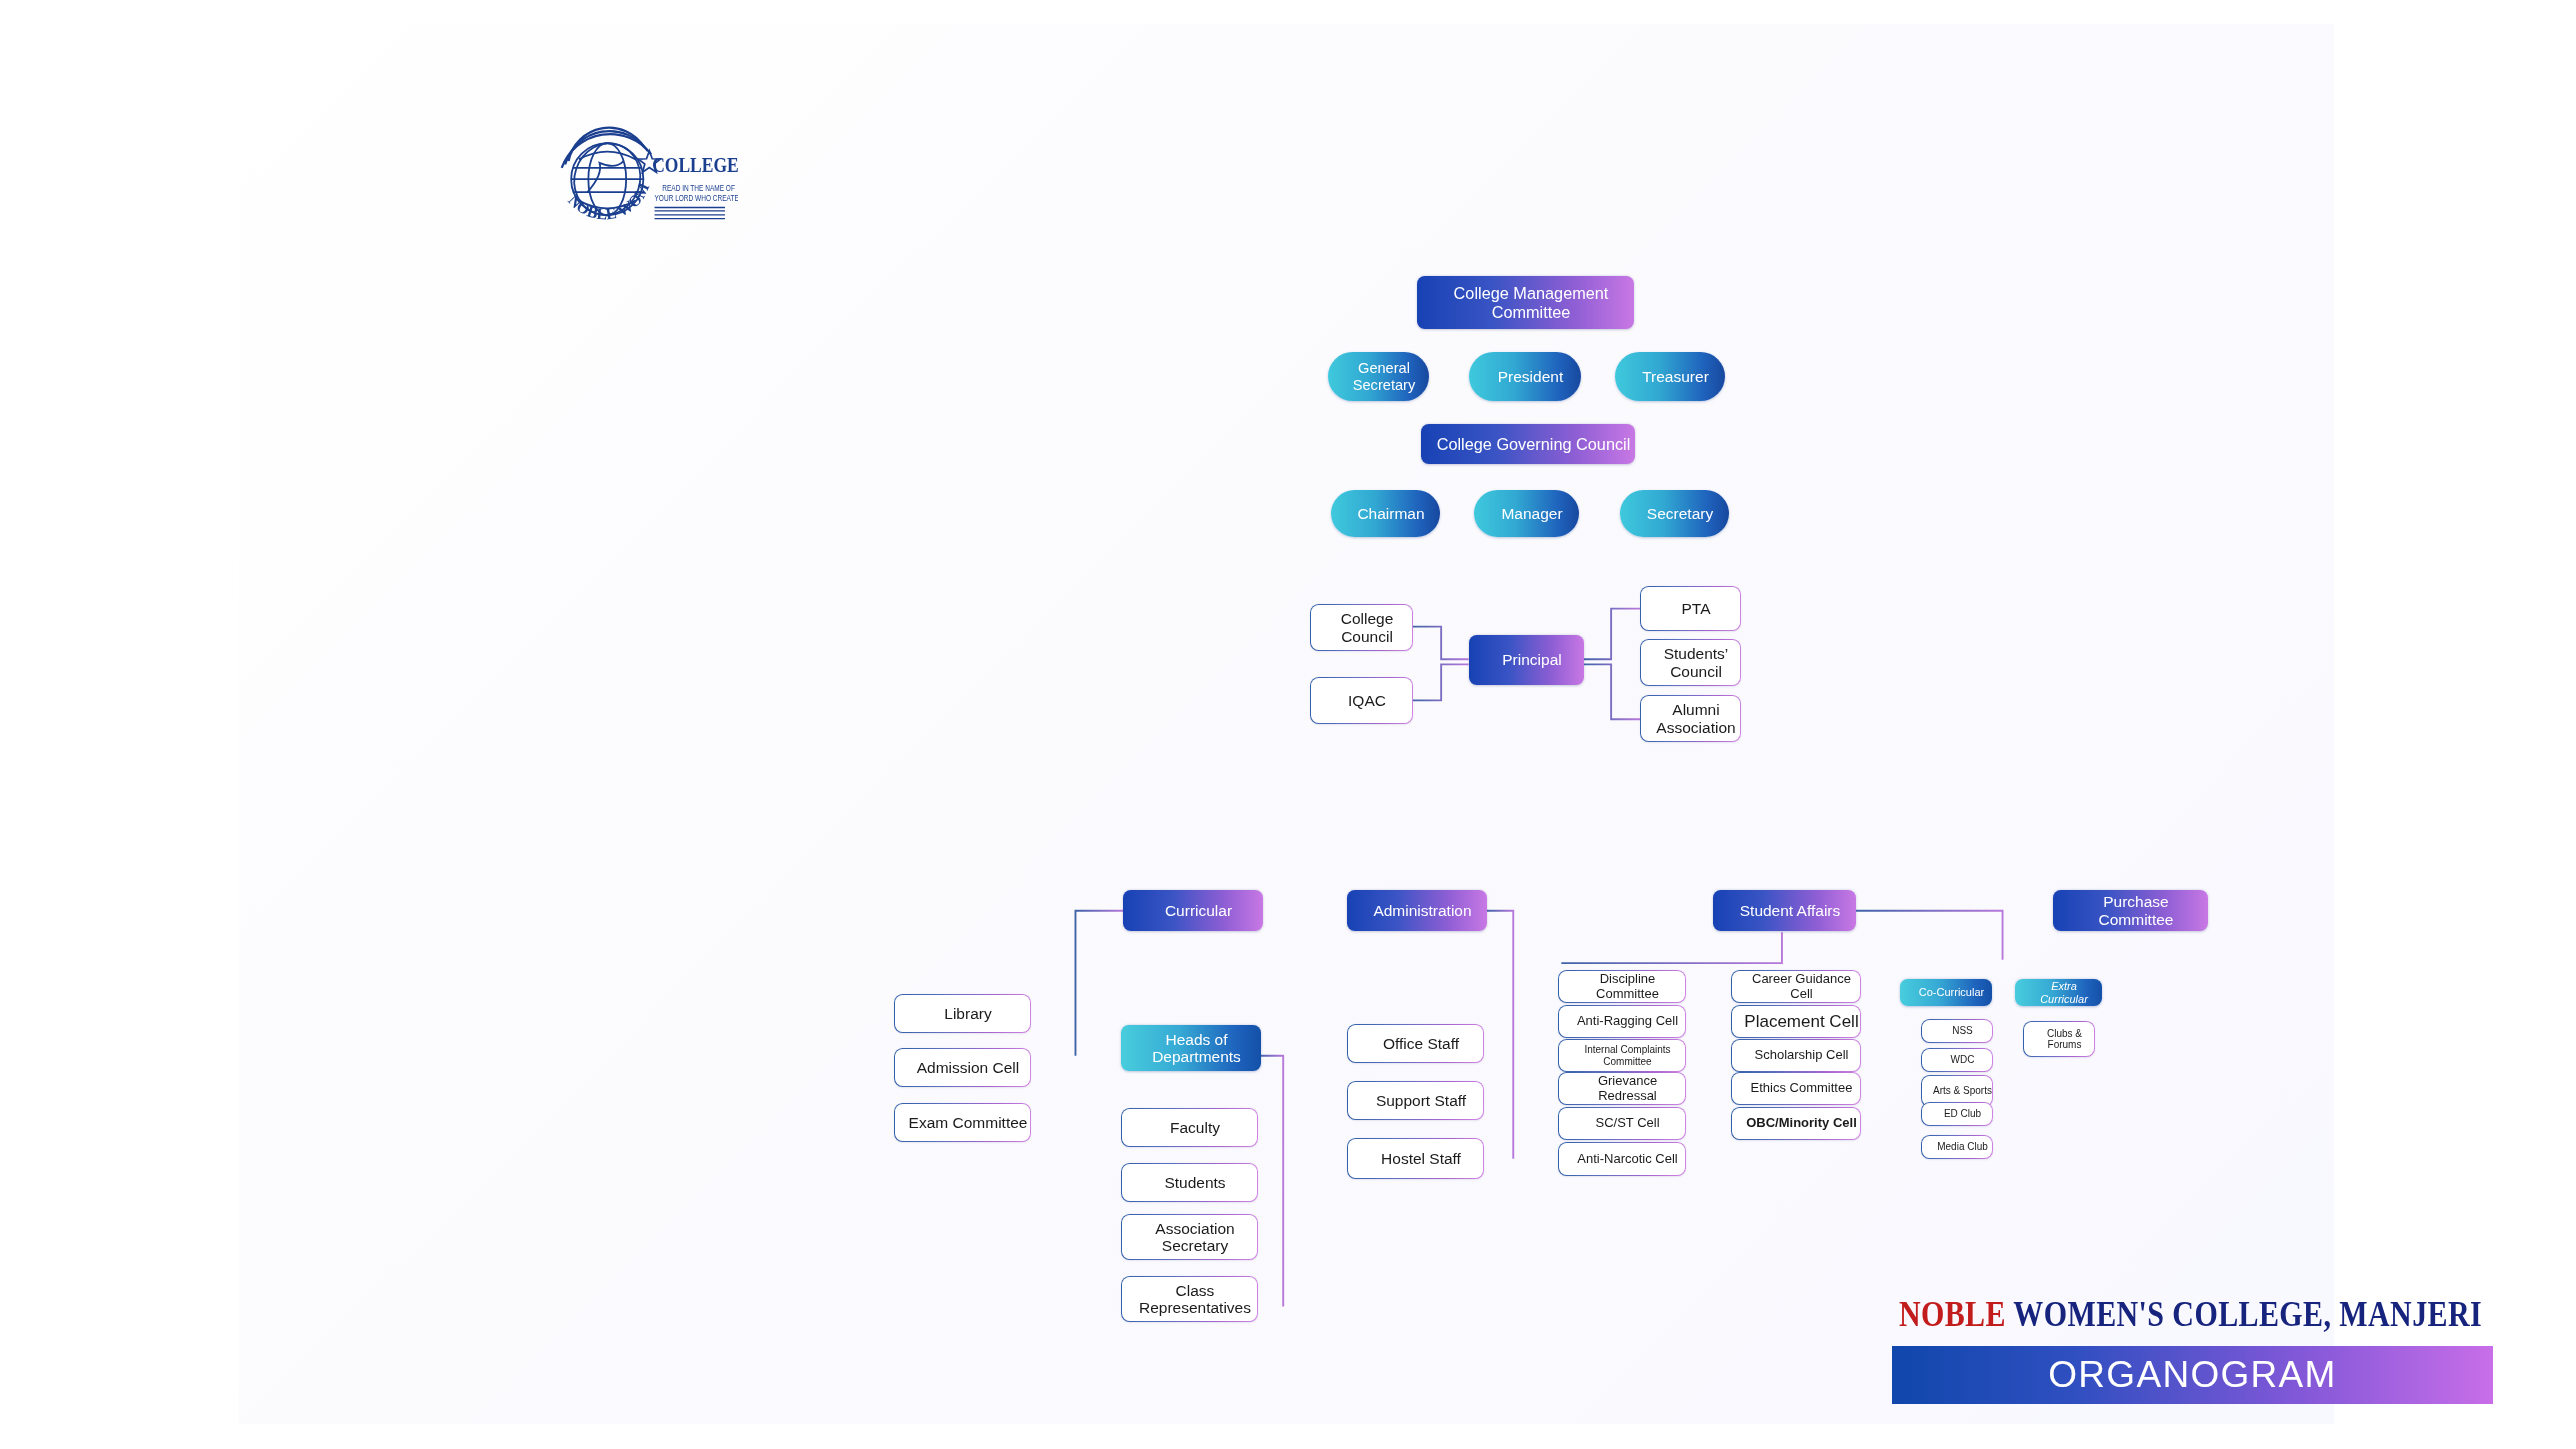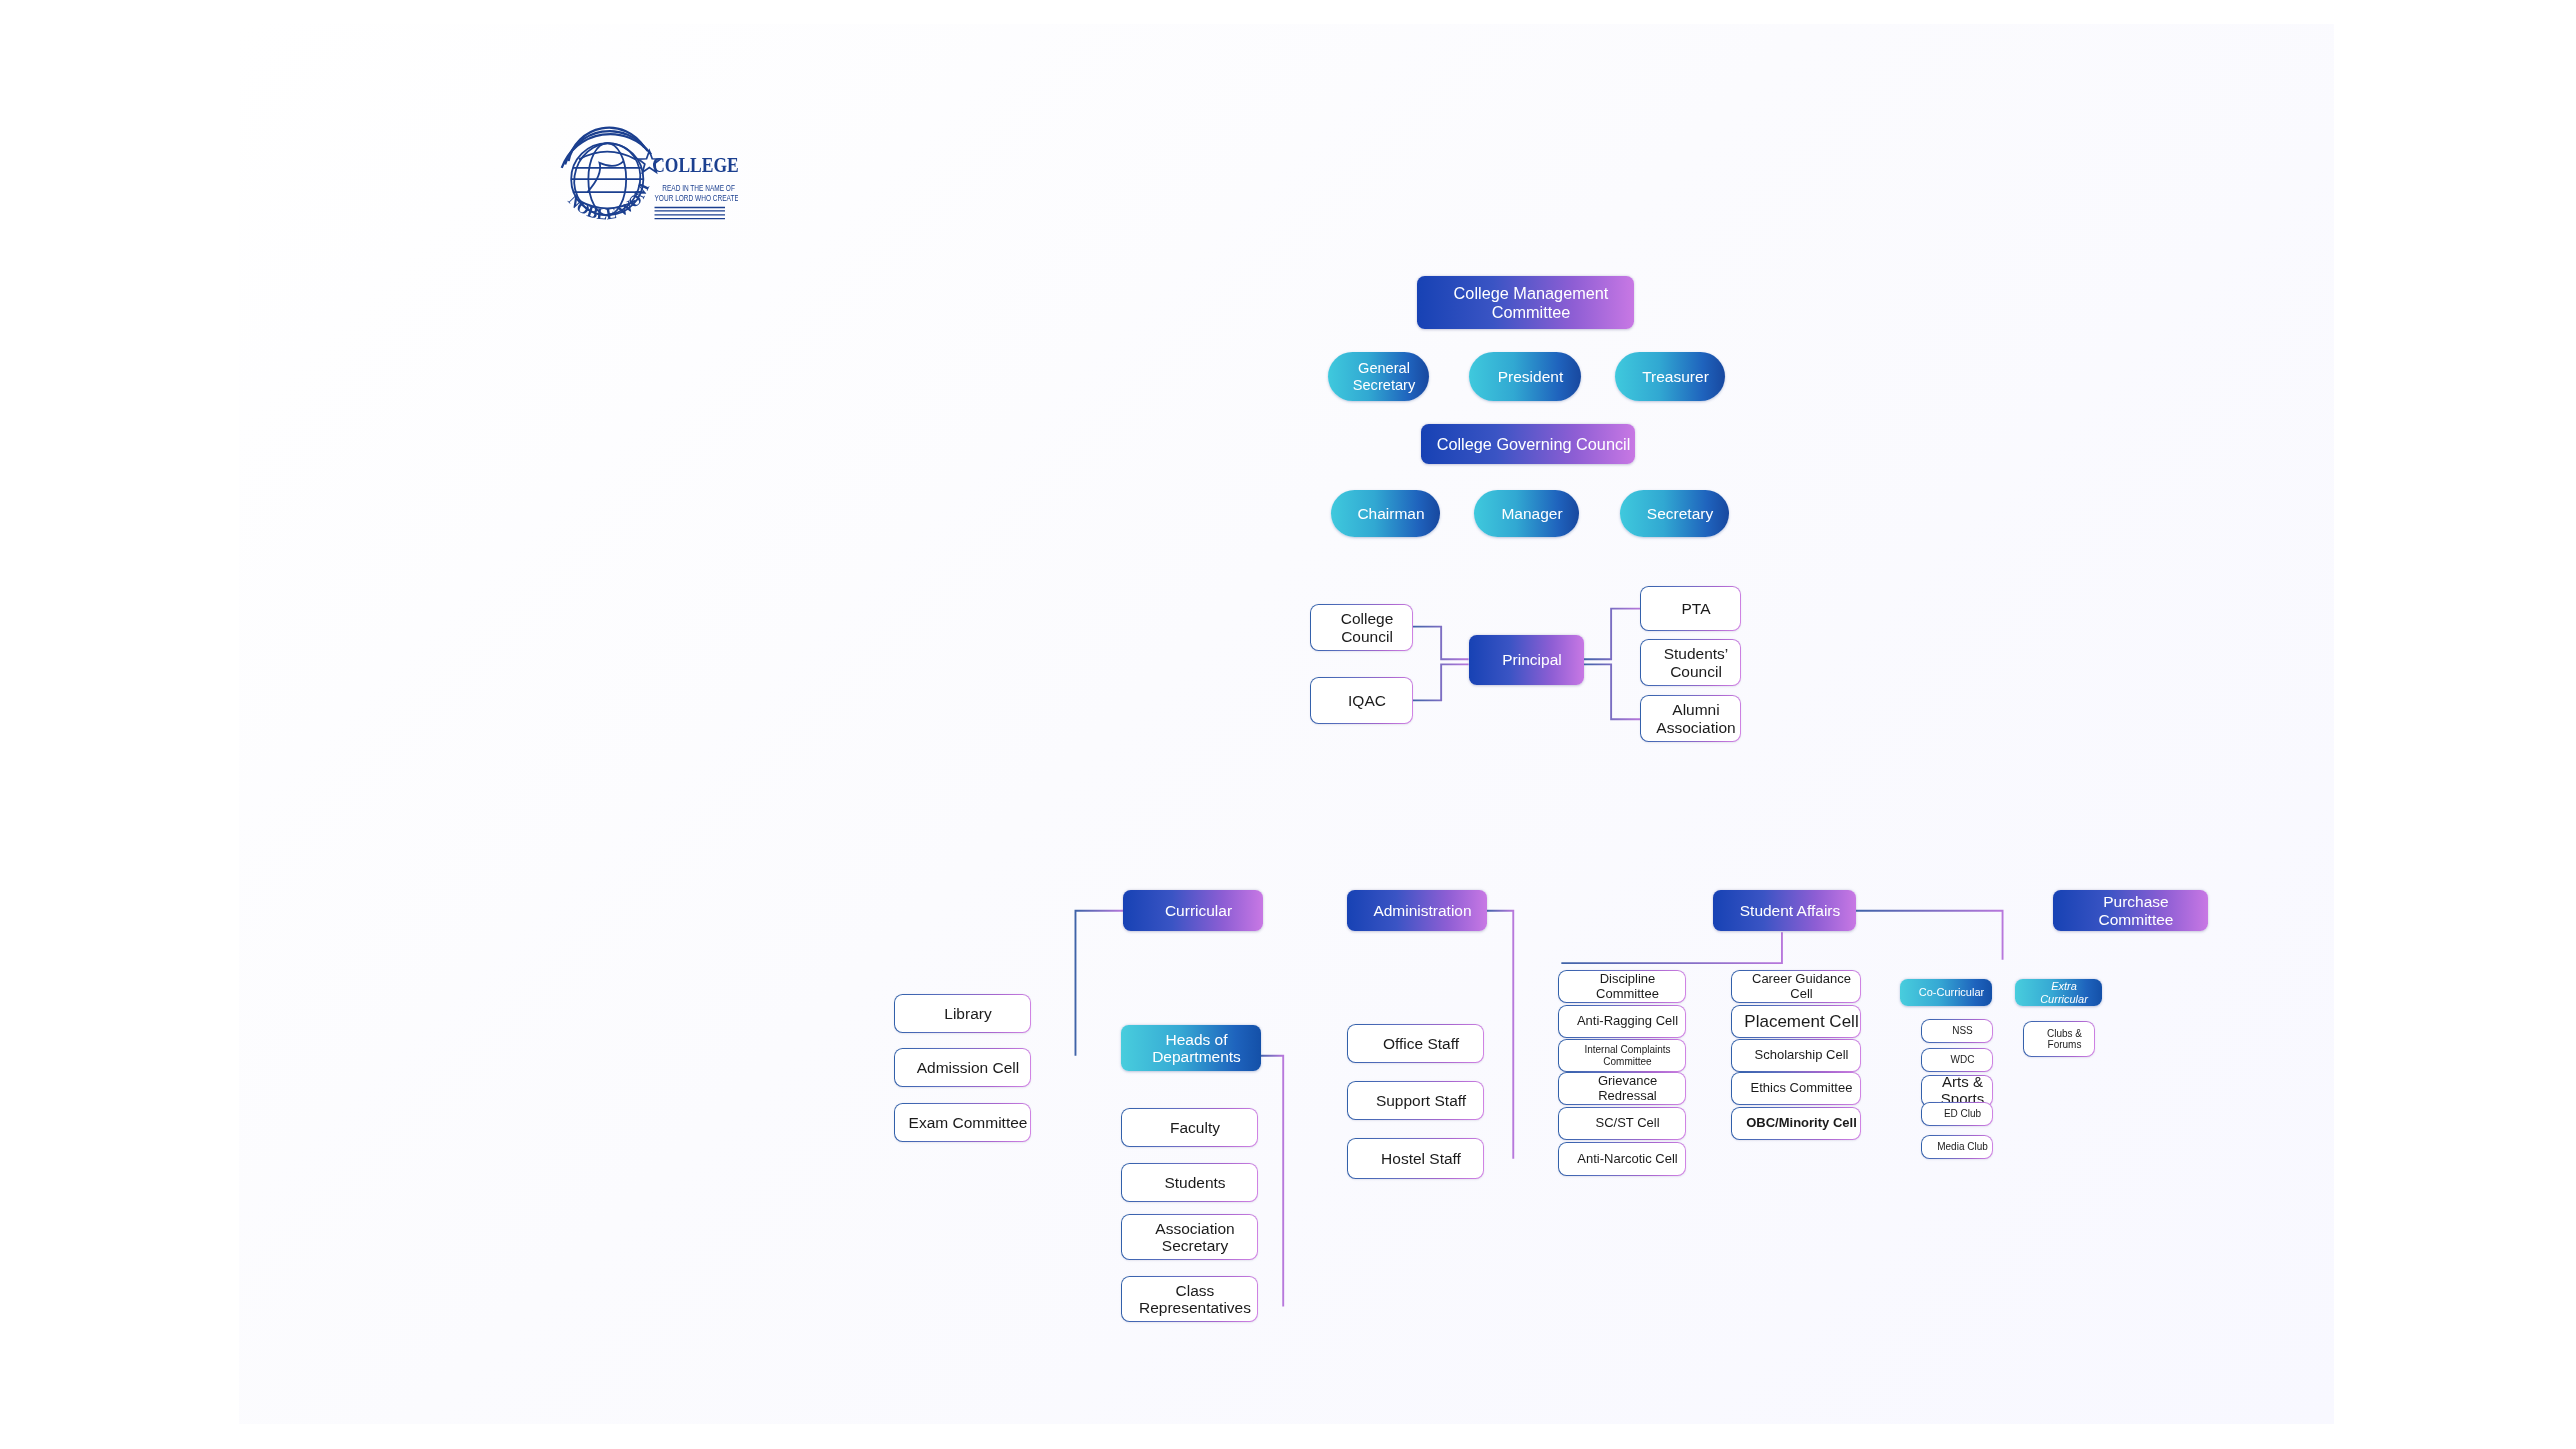--- a/index.html
+++ b/index.html
@@ -326,30 +326,39 @@
   <div class="node pill-rect" style="left:1776px;top:955px;width:87px;height:27px;font-size:11px;font-style:italic;">
     <span>Extra Curricular</span>
   </div>
 
   <div class="node plain" style="left:1682px;top:995px;width:72px;height:24px;font-size:10px;">
     <span>NSS</span>
   </div>
   <div class="node plain" style="left:1682px;top:1024px;width:72px;height:24px;font-size:10px;">
     <span>WDC</span>
   </div>
-  <div class="node plain" style="left:1682px;top:1051px;width:72px;height:32px;font-size:15px;">
+  <div class="node plain" style="left:1682px;top:1051px;width:72px;height:32px;font-size:10px;">
     <span>Arts &amp; Sports</span>
   </div>
   <div class="node plain" style="left:1682px;top:1078px;width:72px;height:24px;font-size:10px;">
     <span>ED Club</span>
   </div>
   <div class="node plain" style="left:1682px;top:1111px;width:72px;height:24px;font-size:10px;">
     <span>Media Club</span>
   </div>
 
   <div class="node plain" style="left:1784px;top:997px;width:72px;height:36px;font-size:10px;flex-direction:column;">
     <span>Clubs &amp;</span>
     <span>Forums</span>
   </div>
 
+  <div id="title-block">
+    <div id="college-name">
+      <span class="red">NOBLE</span>
+      <span class="blue">WOMEN'S COLLEGE, MANJERI</span>
+    </div>
+    <div id="organogram-bar">
+      <span>ORGANOGRAM</span>
+    </div>
+  </div>
 
 </div>
 
 
 </body></html>

